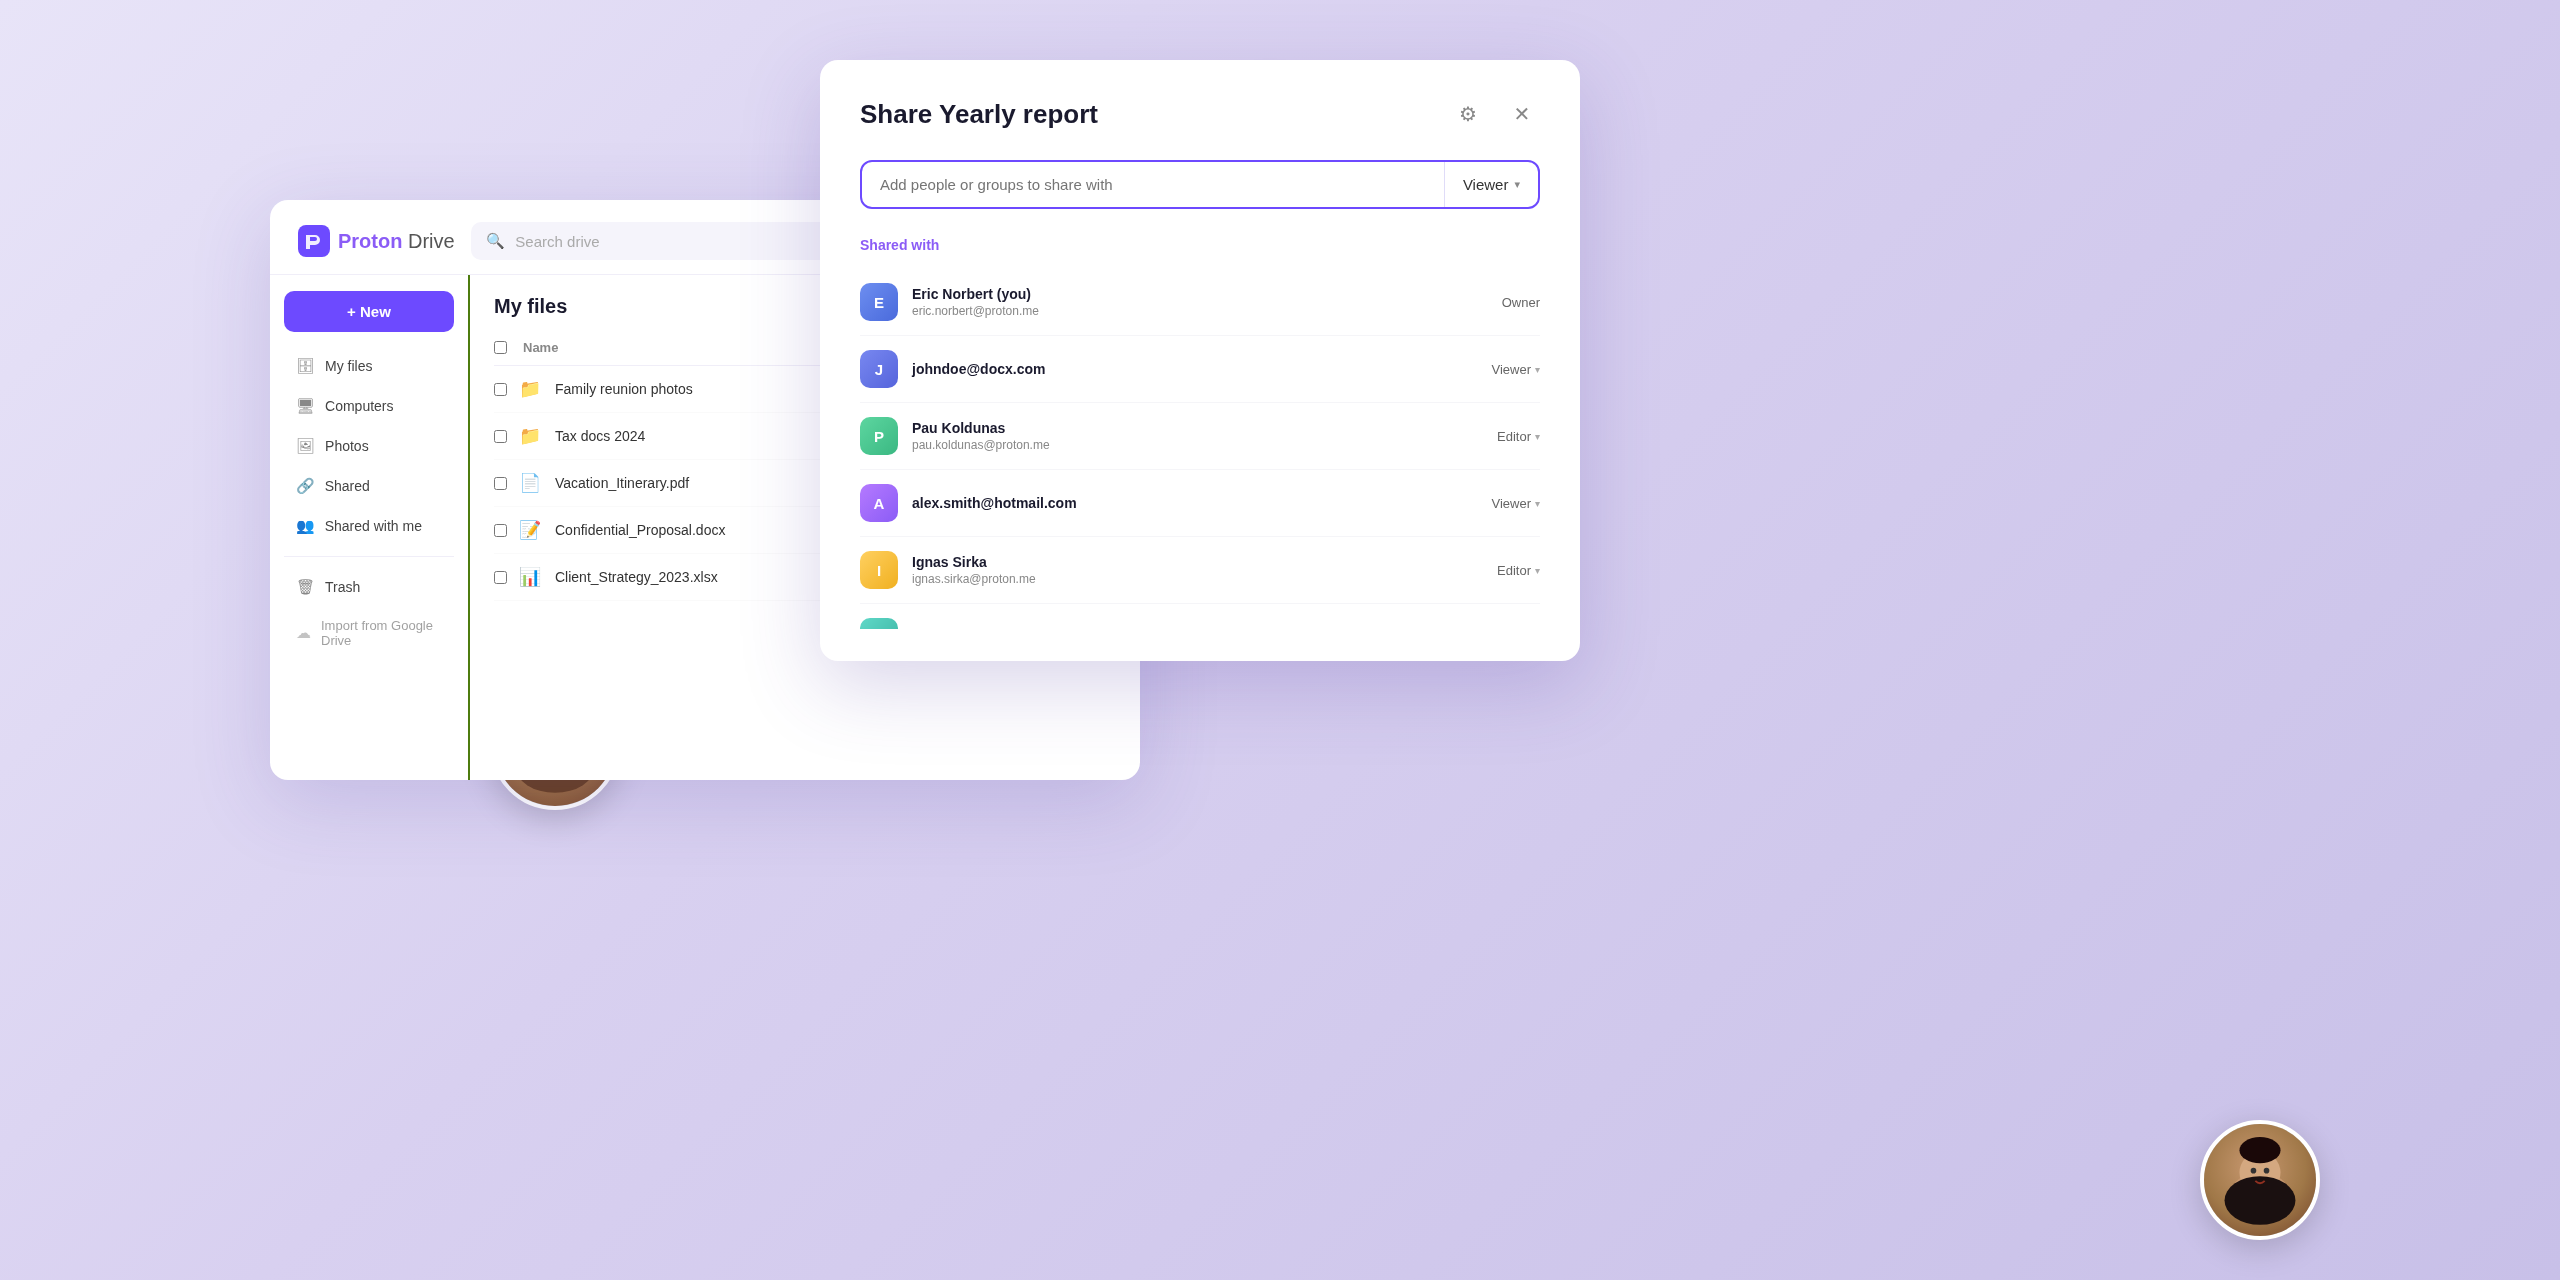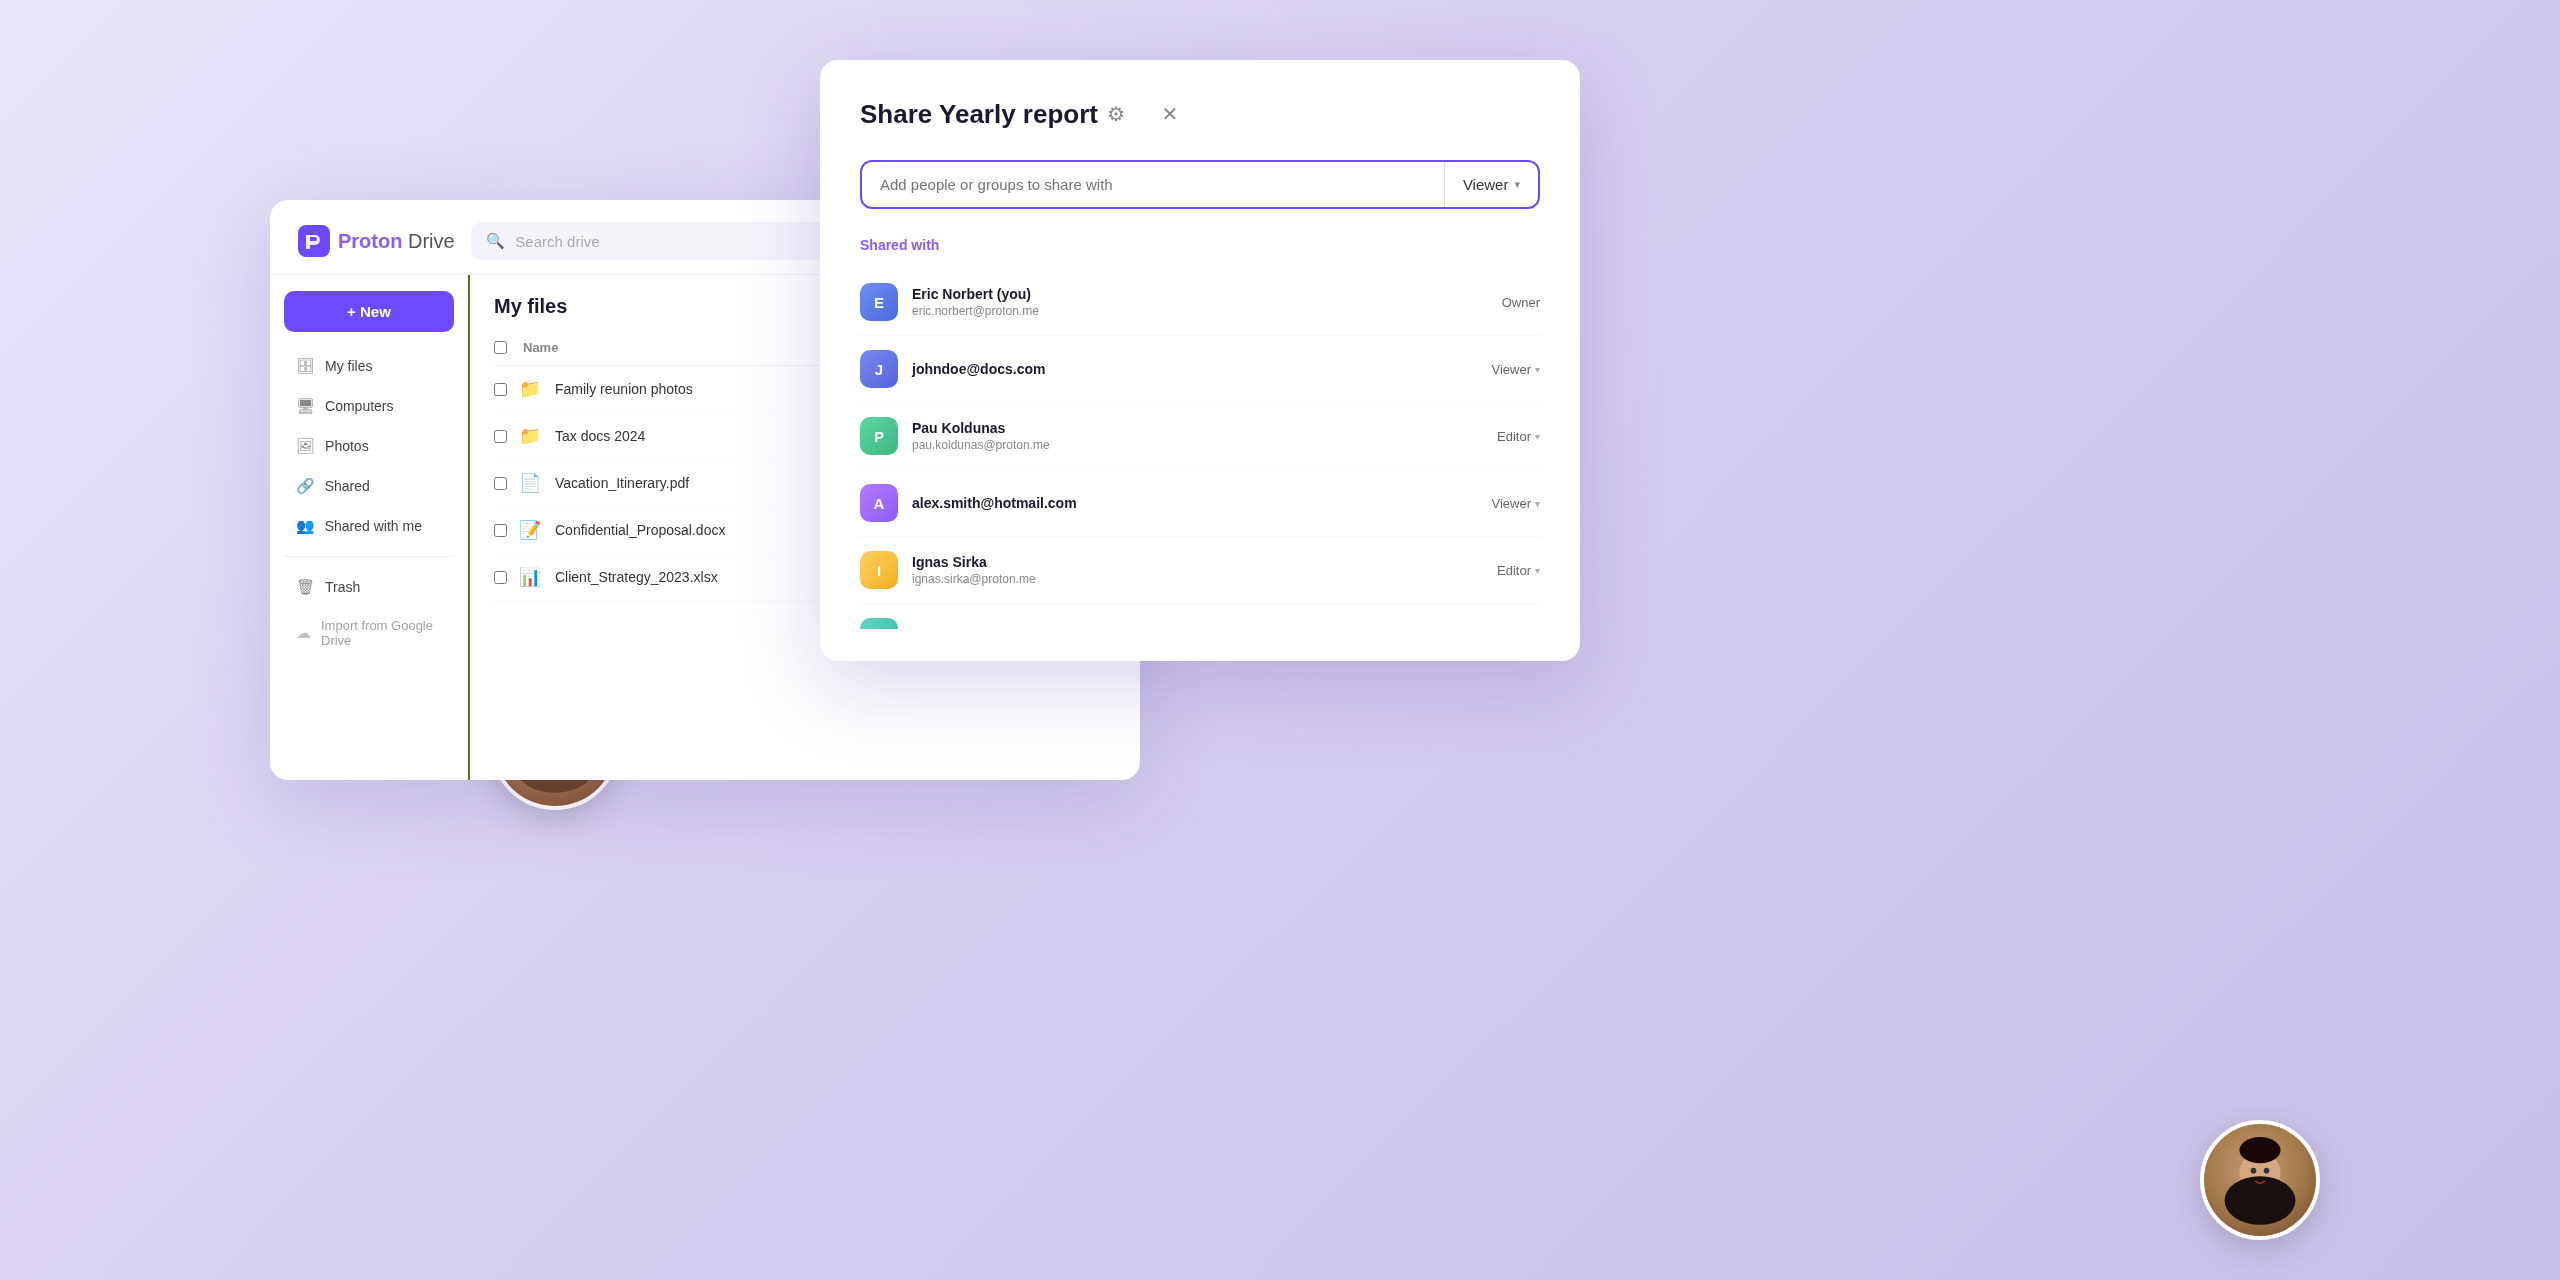--- a/index.html
+++ b/index.html
@@ -207,20 +207,21 @@
       background: white;
       border-radius: 18px;
       box-shadow: 0 24px 80px rgba(80,60,160,0.22);
       padding: 36px 40px 32px;
       z-index: 10;
     }
 
     .share-dialog-header {
       display: flex;
       align-items: center;
+      justify-content: space-between;
       margin-bottom: 28px;
     }
     .share-title {
       font-size: 26px;
       font-weight: 700;
       color: #1a1a2e;
     }
     .share-header-icons {
       display: flex; align-items: center; gap: 18px;
     }
@@ -509,21 +510,21 @@
         <div class="person-role">
           <span>Owner</span>
         </div>
       </div>
 
       <div class="shared-person-row">
         <div class="person-avatar av-indigo">
           <span>J</span>
         </div>
         <div class="person-info">
-          <div class="person-name">johndoe@docs.com</div>
+          <div class="person-name">johndoe@docx.com</div>
         </div>
         <div class="person-role">
           <span>Viewer</span>
           <span class="chevron">▾</span>
         </div>
       </div>
 
       <div class="shared-person-row">
         <div class="person-avatar av-green">
           <span>P</span>

